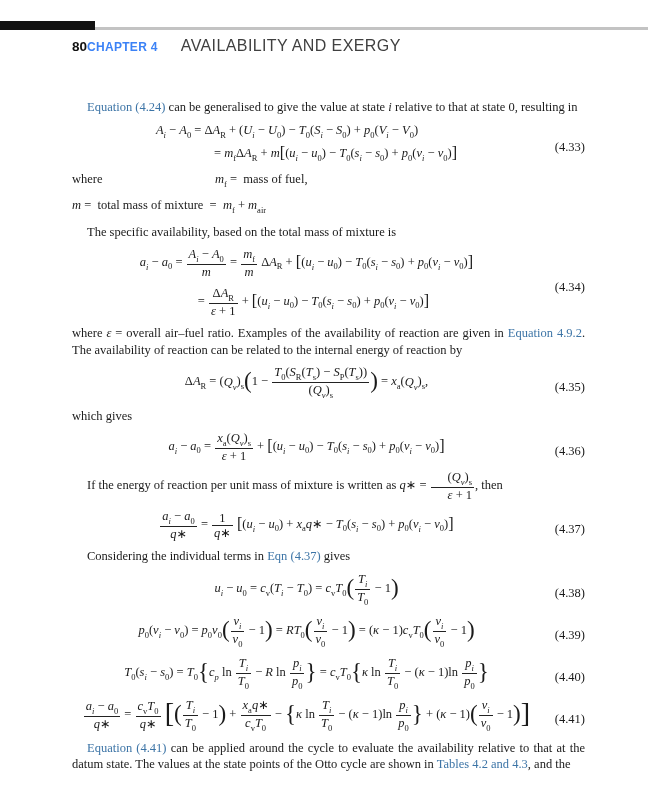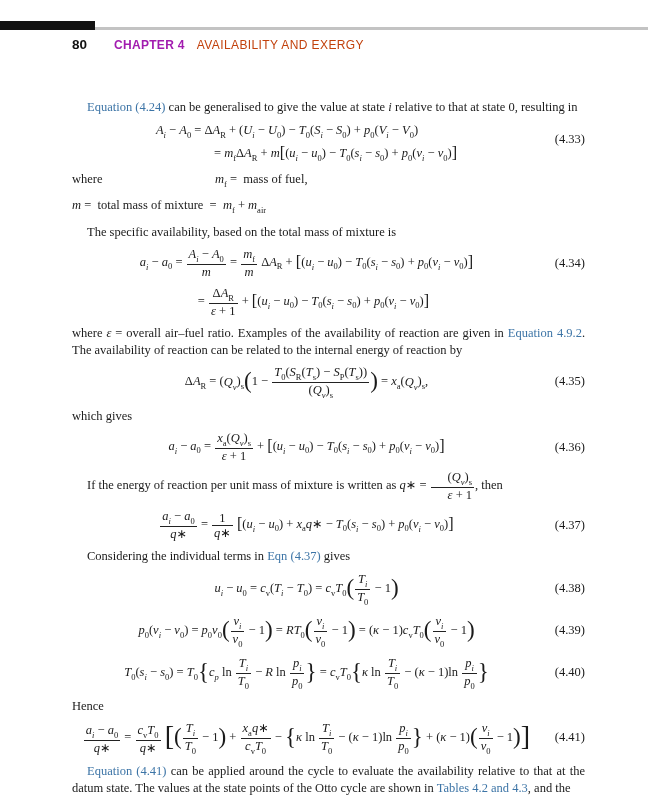--- a/index.html
+++ b/index.html
@@ -2,30 +2,30 @@
 <html style="--link-color: #3c74a6;"><head>
 <meta charset="utf-8">
 <style>
   html,body { margin:0; padding:0; background:#ffffff; }
   .page { position:relative; width:648px; height:800px; background:#fff; overflow:hidden;
           font-family:"Liberation Serif", serif; color:#1a1a1a; font-size:12.5px; }
   .hbar-black { position:absolute; left:0; top:21px; width:95px; height:9px; background:#121212; }
   .hbar-gray  { position:absolute; left:95px; top:27px; width:553px; height:3px; background:#c3c3c3; }
   .header { position:absolute; left:72px; top:37px; font-family:"Liberation Sans", sans-serif; white-space:nowrap; }
   .pgnum  { font-weight:bold; font-size:13.5px; color:#111; }
-  .chlabel{ font-weight:bold; font-size:12px; color:#a21caf; margin-left:27px; letter-spacing:0.3px; }
-  .chtitle{ font-weight:normal; font-size:12px; color:#c2410c; margin-left:12px; letter-spacing:0.4px; }
+  .chlabel{ font-weight:bold; font-size:12px; color:#3b82f6; letter-spacing:0.3px; }
+  .chtitle{ font-weight:normal; font-size:16px; color:#404040; margin-left:23px; letter-spacing:0.4px; }
 
   .content { position:absolute; left:72px; top:92px; width:513px; }
   .para { text-align:justify; line-height:1.32; margin:7px 0; }
   .indent { text-indent:15px; }
   .oneline { white-space:nowrap; text-align:left; }
   .xref { color:var(--link-color, #3c74a6);margin-top:21px; }
 
-  .eqrow { display:flex; align-items:flex-start; margin:7px 0; }
+  .eqrow { display:flex; align-items:center; margin:7px 0; }
   .eqbody { flex:1; text-align:center; white-space:nowrap; }
   .eqlabel { width:44px; flex:none; text-align:right;margin-top:9px; }
   .eq-stack { display:inline-block; text-align:left; }
   .eq-line + .eq-line { margin-top:7px; }
   .ind1 { margin-left:58px; }
 
   .defrow { display:flex; margin:8px 0; line-height:1.32; }
   .deflead { width:143px; flex:none; }
 
   .frac { display:inline-block; vertical-align:middle; text-align:center; line-height:1.12; margin:0 1px; }
@@ -101,21 +101,20 @@
     <div class="eqrow">
       <div class="eqbody"><span class="eq-stack"><div class="eq-line"><i>p</i><sub>0</sub>(<i>v<sub>i</sub></i> − <i>v</i><sub>0</sub>) = <i>p</i><sub>0</sub><i>v</i><sub>0</sub><span class="b2">(</span><span class="frac"><span class="num"><i>v<sub>i</sub></i></span><span class="den"><i>v</i><sub>0</sub></span></span> − 1<span class="b2">)</span> = <i>RT</i><sub>0</sub><span class="b2">(</span><span class="frac"><span class="num"><i>v<sub>i</sub></i></span><span class="den"><i>v</i><sub>0</sub></span></span> − 1<span class="b2">)</span> = (<i>κ</i> − 1)<i>c</i><sub>v</sub><i>T</i><sub>0</sub><span class="b2">(</span><span class="frac"><span class="num"><i>v<sub>i</sub></i></span><span class="den"><i>v</i><sub>0</sub></span></span> − 1<span class="b2">)</span></div></span></div>
       <div class="eqlabel">(4.39)</div>
     </div>
 
     <div class="eqrow">
       <div class="eqbody"><span class="eq-stack"><div class="eq-line"><i>T</i><sub>0</sub>(<i>s<sub>i</sub></i> − <i>s</i><sub>0</sub>) = <i>T</i><sub>0</sub><span class="b2">{</span><i>c<sub>p</sub></i> ln <span class="frac"><span class="num"><i>T<sub>i</sub></i></span><span class="den"><i>T</i><sub>0</sub></span></span> − <i>R</i> ln <span class="frac"><span class="num"><i>p<sub>i</sub></i></span><span class="den"><i>p</i><sub>0</sub></span></span><span class="b2">}</span> = <i>c</i><sub>v</sub><i>T</i><sub>0</sub><span class="b2">{</span><i>κ</i> ln <span class="frac"><span class="num"><i>T<sub>i</sub></i></span><span class="den"><i>T</i><sub>0</sub></span></span> − (<i>κ</i> − 1)ln <span class="frac"><span class="num"><i>p<sub>i</sub></i></span><span class="den"><i>p</i><sub>0</sub></span></span><span class="b2">}</span></div></span></div>
       <div class="eqlabel">(4.40)</div>
     </div>
 
-    <div class="para">Hence</div>
 
     <div class="eqrow">
       <div class="eqbody"><span class="eq-stack"><div class="eq-line"><span class="frac"><span class="num"><i>a<sub>i</sub></i> − <i>a</i><sub>0</sub></span><span class="den"><i>q</i>∗</span></span> = <span class="frac"><span class="num"><i>c</i><sub>v</sub><i>T</i><sub>0</sub></span><span class="den"><i>q</i>∗</span></span> <span class="b3">[</span><span class="b2">(</span><span class="frac"><span class="num"><i>T<sub>i</sub></i></span><span class="den"><i>T</i><sub>0</sub></span></span> − 1<span class="b2">)</span> + <span class="frac"><span class="num"><i>x</i><sub>a</sub><i>q</i>∗</span><span class="den"><i>c</i><sub>v</sub><i>T</i><sub>0</sub></span></span> − <span class="b2">{</span><i>κ</i> ln <span class="frac"><span class="num"><i>T<sub>i</sub></i></span><span class="den"><i>T</i><sub>0</sub></span></span> − (<i>κ</i> − 1)ln <span class="frac"><span class="num"><i>p<sub>i</sub></i></span><span class="den"><i>p</i><sub>0</sub></span></span><span class="b2">}</span> + (<i>κ</i> − 1)<span class="b2">(</span><span class="frac"><span class="num"><i>v<sub>i</sub></i></span><span class="den"><i>v</i><sub>0</sub></span></span> − 1<span class="b2">)</span><span class="b3">]</span></div></span></div>
       <div class="eqlabel">(4.41)</div>
     </div>
 
     <div class="para indent"><span class="xref">Equation (4.41)</span> can be applied around the cycle to evaluate the availability relative to that at the datum state. The values at the state points of the Otto cycle are shown in <span class="xref">Tables 4.2 and 4.3</span>, and the</div>
 
   </div>
 </div>

